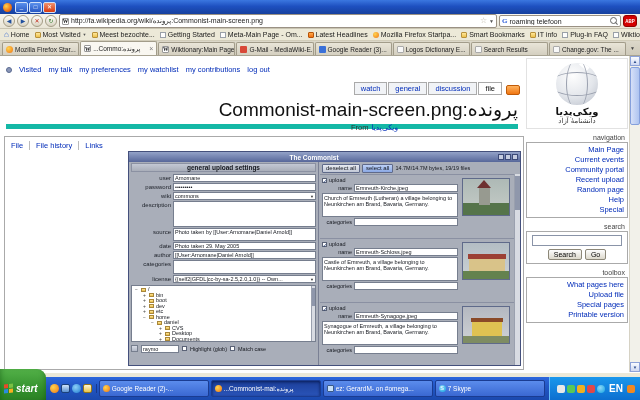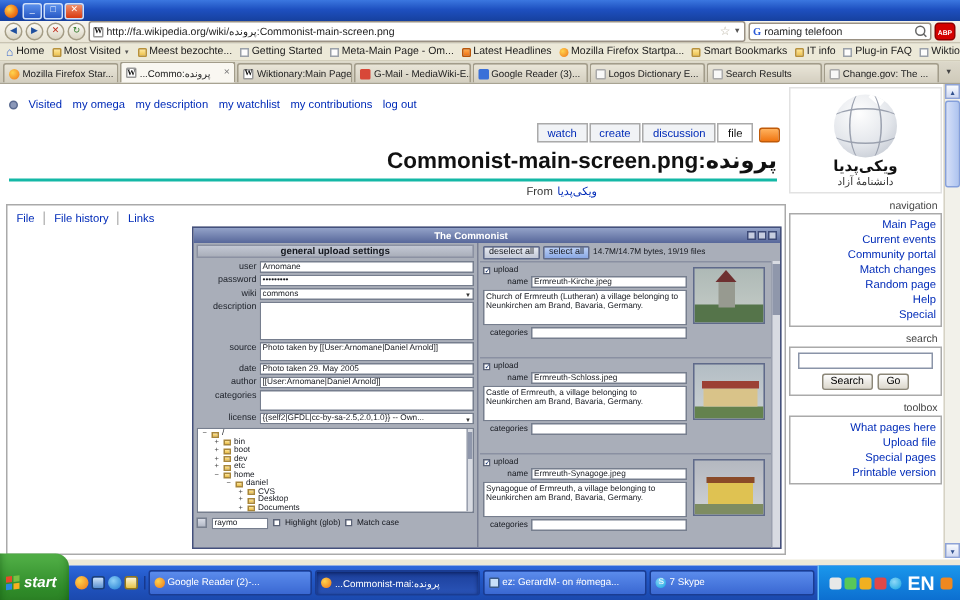--- a/index.html
+++ b/index.html
@@ -58,21 +58,21 @@
 
   
   .viewport{position:absolute;top:56px;left:0;right:0;height:316px;background:#fff;overflow:hidden}
   .link{color:#002bb8;cursor:pointer}
   .personal{position:absolute;top:9px;left:6px;display:flex;align-items:center;gap:7px;font-size:7.5px}
   .usericon{width:6px;height:6px;border-radius:50%;background:#8a97b8;border:1px solid #5a6a90}
   .ctabs{position:absolute;top:26px;right:120px;display:flex;align-items:flex-end;gap:1px}
   .ctab{border:1px solid #aaa;background:#f1f3f6;padding:1px 6px;font-size:7.5px;color:#002bb8}
   .ctab.active{background:#fff;color:#111}
   .orange-badge{width:14px;height:10px;margin-left:3px;border-radius:2px;background:linear-gradient(#ffb25e,#f07612);border:1px solid #c05a08}
-  .pagetitle{position:absolute;top:42px;left:6px;right:122px;direction:rtl;font-size:15px;font-weight:bold;color:#111;border-bottom:2px solid #14b8a6;padding-bottom:3px;white-space:nowrap;overflow:hidden}
+  .pagetitle{position:absolute;top:42px;left:6px;right:122px;direction:rtl;font-size:19px;font-weight:normal;color:#111;border-bottom:5px solid #14b8a6;padding-bottom:3px;white-space:nowrap;overflow:hidden}
   .fromline{position:absolute;top:67px;right:242px;font-size:7.5px;color:#333;display:flex;gap:3px}
   .filebox{position:absolute;top:80px;left:4px;width:520px;bottom:2px;border:1px solid #aaa;background:#fff}
   .filelinks{position:absolute;top:4px;left:0;right:0;text-align:left;font-size:7.5px}
   .filelinks span{color:#002bb8;padding:0 6px}
   .filelinks span + span{border-left:1px solid #bbb}
 
   
   .sidebar{position:absolute;top:2px;right:12px;width:102px}
   .logobox{border:1px solid #e2e2e2;background:#fff;padding:2px 0 3px;text-align:center}
   .globe{width:42px;height:42px;margin:2px auto 1px;border-radius:50%;background:radial-gradient(circle at 40% 30%,#fefefe,#e3e6eb 55%,#b7bdc8);position:relative;overflow:hidden}
@@ -170,21 +170,21 @@
   .taskitem{width:110px;height:17px;border-radius:2px;background:linear-gradient(#5b8cec,#3a68d2);border:1px solid #1a3c92;color:#fff;font-size:6.5px;display:flex;align-items:center;gap:2px;padding:0 3px;overflow:hidden;white-space:nowrap;flex:0 1 auto;min-width:0}
   .taskitem.active{background:linear-gradient(#1c3f9a,#2a54b8);box-shadow:inset 0 1px 3px rgba(5,20,70,.8)}
   .ti-ic{width:7px;height:7px;flex:0 0 auto;border-radius:50%}
   .ti-fx{background:radial-gradient(circle at 35% 35%,#ffd34d,#ef7517)}
   .ti-irc{background:#c8e0f8;border-radius:1px;border:1px solid #3a5a88}
   .ti-skype{background:radial-gradient(circle at 40% 35%,#8ed8f8,#12a2e0);color:#fff;font-size:5.5px;text-align:center;line-height:7px}
   .tray{height:23px;flex:0 0 auto;display:flex;align-items:center;gap:2px;padding:0 5px 0 7px;background:linear-gradient(#1a97ec,#0c6fd0);border-left:1px solid #66c0fa;margin-left:auto}
   .trayicon{width:8px;height:8px;border-radius:2px}
   .tr1{background:#e8e8e8}.tr2{background:#58c858}.tr3{background:#f0b020}.tr4{background:#e04848}
   .tr5{background:radial-gradient(circle at 40% 35%,#8ed8f8,#12a2e0);border-radius:50%}.tr6{background:#f08820}
-  .lang{color:#fff;font-size:13px;font-weight:bold;padding:0 2px}
+  .lang{color:#fff;font-size:10px;font-weight:bold;padding:0 2px}
 </style>
 </head>
 <body>
 
 <div id="screen">
 
   <div class="titlebar">
     <span class="fx-logo"></span>
     <span class="winbtns">
       <span class="winbtn">_</span>
@@ -296,30 +296,30 @@
         <span>Change.gov: The ...</span>
       </span>
     <span class="tablist">▼</span>
   </div>
 
   <div class="viewport">
 
     <div class="personal">
       <span class="usericon"></span>
       <span class="link">Visited</span>
-      <span class="link">my omega</span>
-      <span class="link">my description</span>
+      <span class="link">my talk</span>
+      <span class="link">my preferences</span>
       <span class="link">my watchlist</span>
       <span class="link">my contributions</span>
       <span class="link">log out</span>
     </div>
 
     <div class="ctabs">
       <span class="ctab">watch</span>
-      <span class="ctab">create</span>
+      <span class="ctab">general</span>
       <span class="ctab">discussion</span>
       <span class="ctab active">file</span>
       <span class="orange-badge"></span>
     </div>
 
     <h1 class="pagetitle">پرونده:Commonist-main-screen.png</h1>
 
     <div class="fromline">
       <span>From</span>
       <span class="link">ویکی‌پدیا</span>
@@ -541,21 +541,21 @@
         <div class="wordmark">ویکی‌پدیا</div>
         <div class="tagline">دانشنامهٔ آزاد</div>
       </div>
 
       <div class="portlet">
         <h6>navigation</h6>
         <div class="pbody">
           <span class="slink">Main Page</span>
           <span class="slink">Current events</span>
           <span class="slink">Community portal</span>
-          <span class="slink">Match changes</span>
+          <span class="slink">Recent upload</span>
           <span class="slink">Random page</span>
           <span class="slink">Help</span>
           <span class="slink">Special</span>
         </div>
       </div>
 
       <div class="portlet">
         <h6>search</h6>
         <div class="pbody searchbody">
           <input style="">

